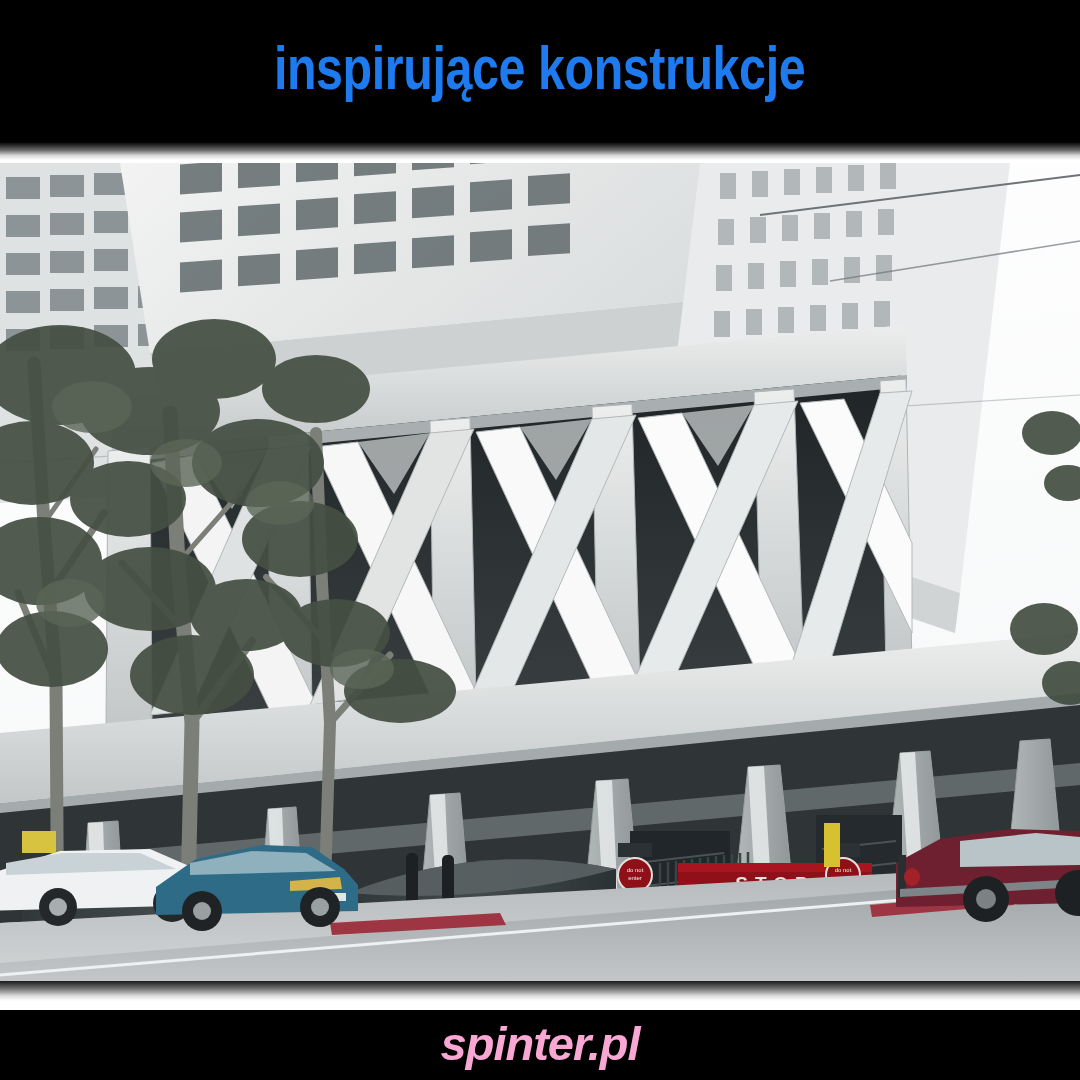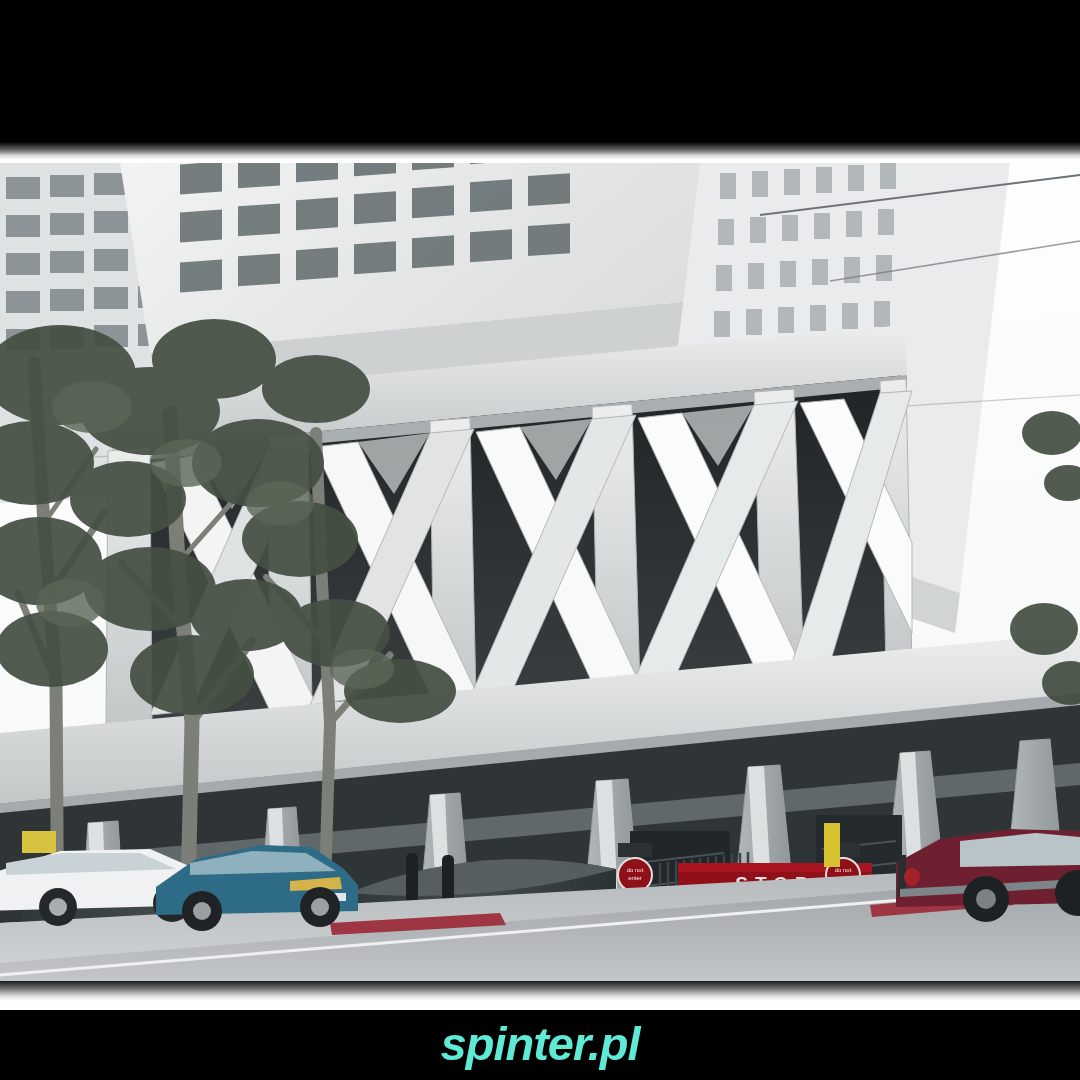--- a/index.html
+++ b/index.html
@@ -71,34 +71,37 @@
     background:linear-gradient(to bottom,#1a1a1a 0%,#787878 40%,#dddddd 75%,#ffffff 100%);
   }
   .footer-white {
     position:absolute; left:0; top:1001px; width:1080px; height:9px; background:#fff;
   }
   .footer-bar {
     position:absolute; left:0; top:1010px; width:1080px; height:70px;
     background:#000; display:flex; align-items:center; justify-content:center;
   }
   .footer-brand {
-    color:#5eead4;
+    color:#f9a8d4;
     font-size:47px;
     font-weight:bold;
     font-style:italic;
     letter-spacing:-1px;
     line-height:1;
     padding-bottom:3px;
   }
 </style>
 </head>
 <body>
 
 <div class="poster">
 
+  <div class="header-bar">
+    <div class="header-title">inspirujące konstrukcje</div>
+  </div>
   <div class="header-fade"></div>
   <div class="header-white"></div>
 
   <div class="photo">
     <svg viewBox="0 0 1080 818" preserveAspectRatio="none">
       <defs>
         <linearGradient id="skyG" x1="0" y1="0" x2="0.2" y2="1">
           <stop offset="0" stop-color="#ffffff"></stop>
           <stop offset="1" stop-color="#f6f7f8"></stop>
         </linearGradient>

